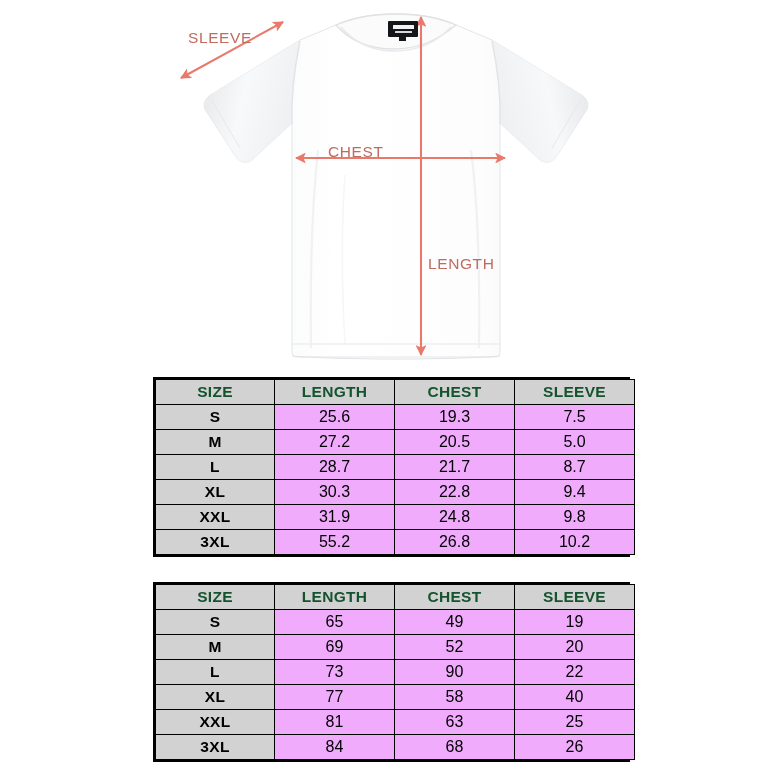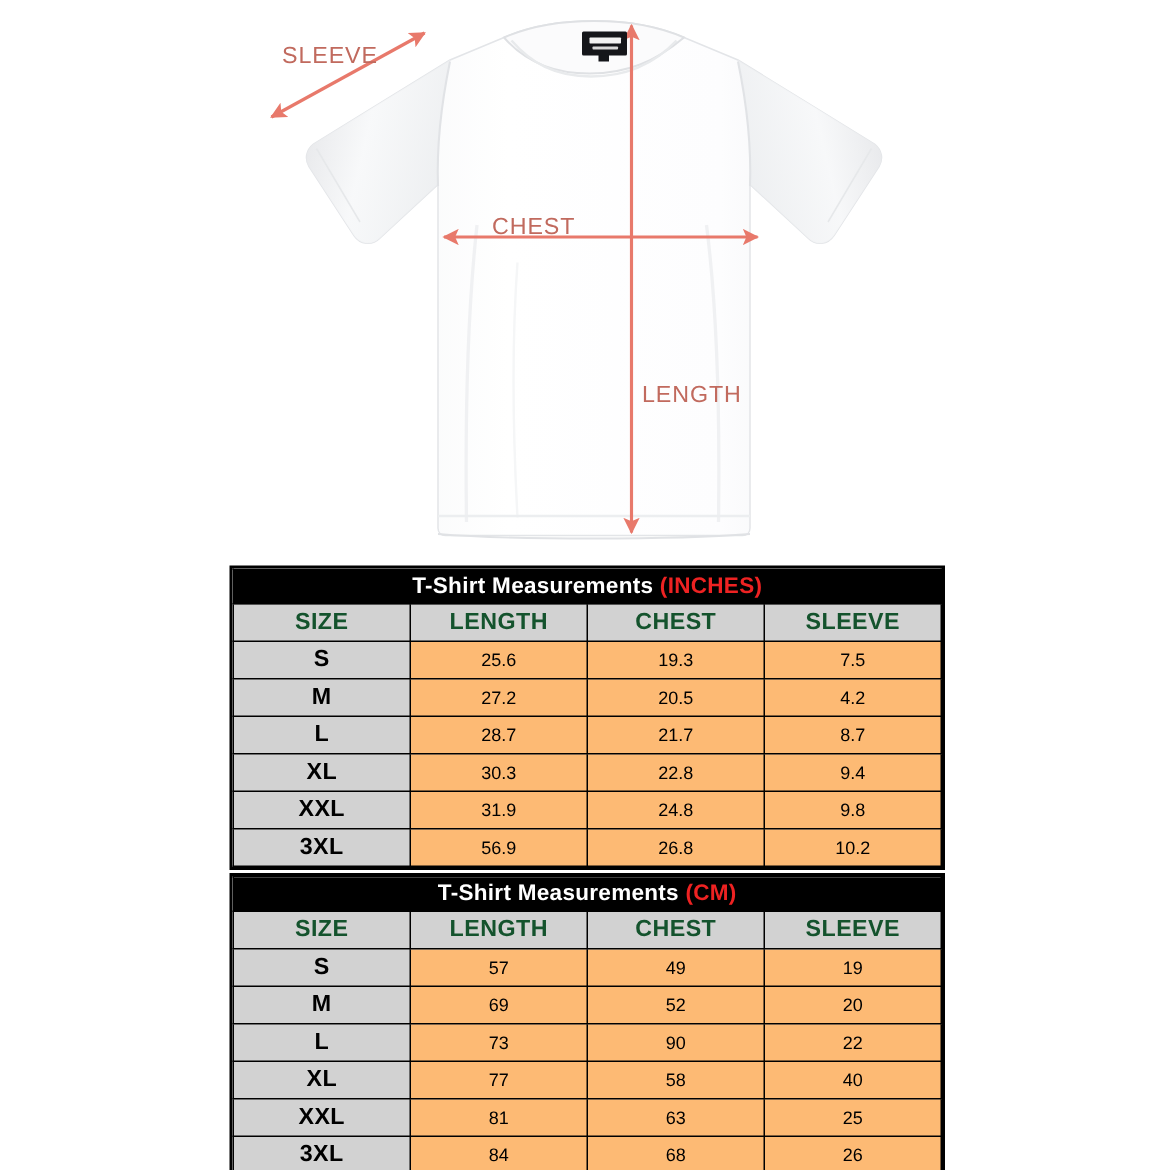--- a/index.html
+++ b/index.html
@@ -63,21 +63,21 @@
     font-size:15px;font-weight:bold;letter-spacing:0.2px;
     border:1px solid #000;
   }
   .title-bar .unit{color:#ee2222;}
 
   .hdr td{
     background:#d2d2d2;height:24px;
     font-size:15.5px;font-weight:bold;color:#14532d;
     letter-spacing:0.3px;
   }
-  .row td{height:24px;font-size:12px;color:#000;background:#fdba74;}
+  .row td{height:24px;font-size:16px;color:#000;background:#f0abfc;}
   .row td.size-cell{
     background:#d2d2d2;font-weight:bold;font-size:15.5px;letter-spacing:0.3px;
   }
 
   .col-size{width:118px;}
   .col-m{width:119px;}
 </style>
 </head>
 <body>
 
@@ -174,43 +174,37 @@
     </div>
 
     <div class="ann ann-sleeve">SLEEVE</div>
     <div class="ann ann-chest">CHEST</div>
     <div class="ann ann-length">LENGTH</div>
   </div>
 
   <div class="sz-table t-inches">
     <table class="grid">
       <tbody>
-          <tr>
-        <td class="title-bar" colspan="4">
-          <span>T-Shirt Measurements</span>
-          <span class="unit">(INCHES)</span>
-        </td>
-      </tr>
       <tr class="hdr">
         <td class="col-size">SIZE</td>
         <td class="col-m">LENGTH</td>
         <td class="col-m">CHEST</td>
         <td class="col-m">SLEEVE</td>
       </tr>
       <tr class="row">
         <td class="size-cell">S</td>
         <td>25.6</td>
         <td>19.3</td>
         <td>7.5</td>
       </tr>
       <tr class="row">
         <td class="size-cell">M</td>
         <td>27.2</td>
         <td>20.5</td>
-        <td>4.2</td>
+        <td>5.0</td>
       </tr>
       <tr class="row">
         <td class="size-cell">L</td>
         <td>28.7</td>
         <td>21.7</td>
         <td>8.7</td>
       </tr>
       <tr class="row">
         <td class="size-cell">XL</td>
         <td>30.3</td>
@@ -218,46 +212,40 @@
         <td>9.4</td>
       </tr>
       <tr class="row">
         <td class="size-cell">XXL</td>
         <td>31.9</td>
         <td>24.8</td>
         <td>9.8</td>
       </tr>
       <tr class="row">
         <td class="size-cell">3XL</td>
-        <td>56.9</td>
+        <td>55.2</td>
         <td>26.8</td>
         <td>10.2</td>
       </tr>
     </tbody>
       </table>
   </div>
 
   <div class="sz-table t-cm">
     <table class="grid">
       <tbody>
-          <tr>
-        <td class="title-bar" colspan="4">
-          <span>T-Shirt Measurements</span>
-          <span class="unit">(CM)</span>
-        </td>
-      </tr>
       <tr class="hdr">
         <td class="col-size">SIZE</td>
         <td class="col-m">LENGTH</td>
         <td class="col-m">CHEST</td>
         <td class="col-m">SLEEVE</td>
       </tr>
       <tr class="row">
         <td class="size-cell">S</td>
-        <td>57</td>
+        <td>65</td>
         <td>49</td>
         <td>19</td>
       </tr>
       <tr class="row">
         <td class="size-cell">M</td>
         <td>69</td>
         <td>52</td>
         <td>20</td>
       </tr>
       <tr class="row">

